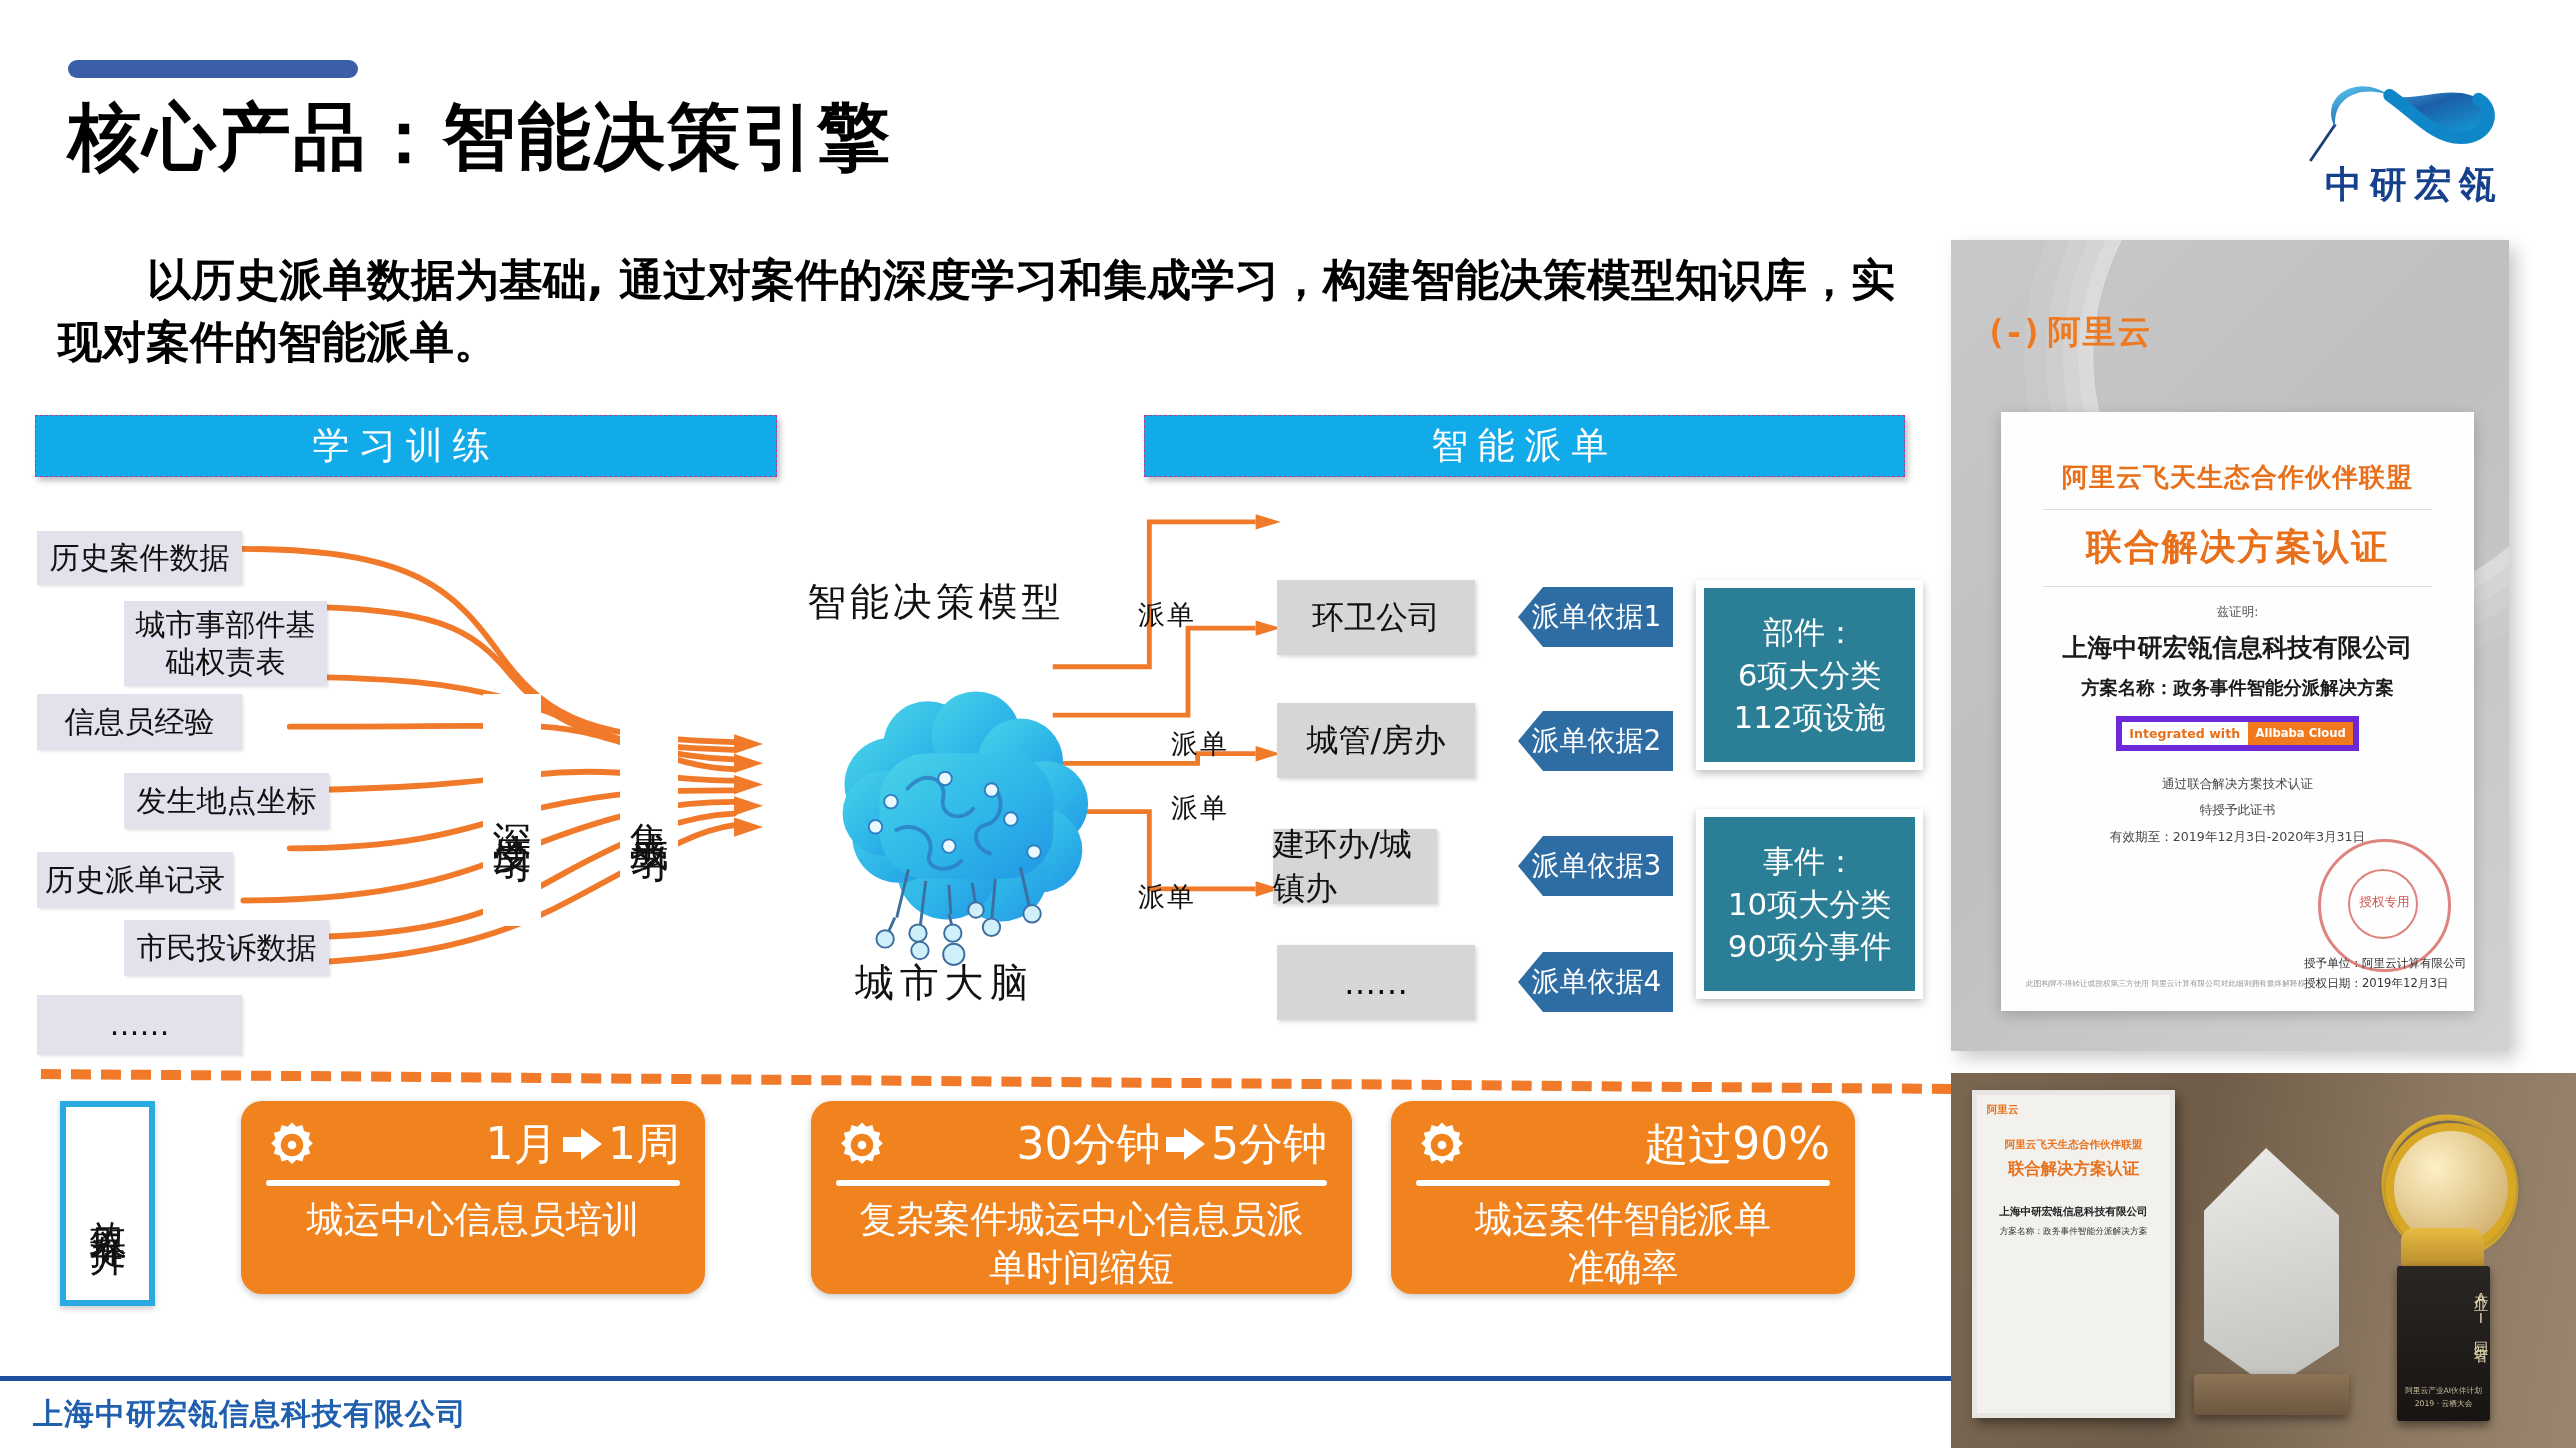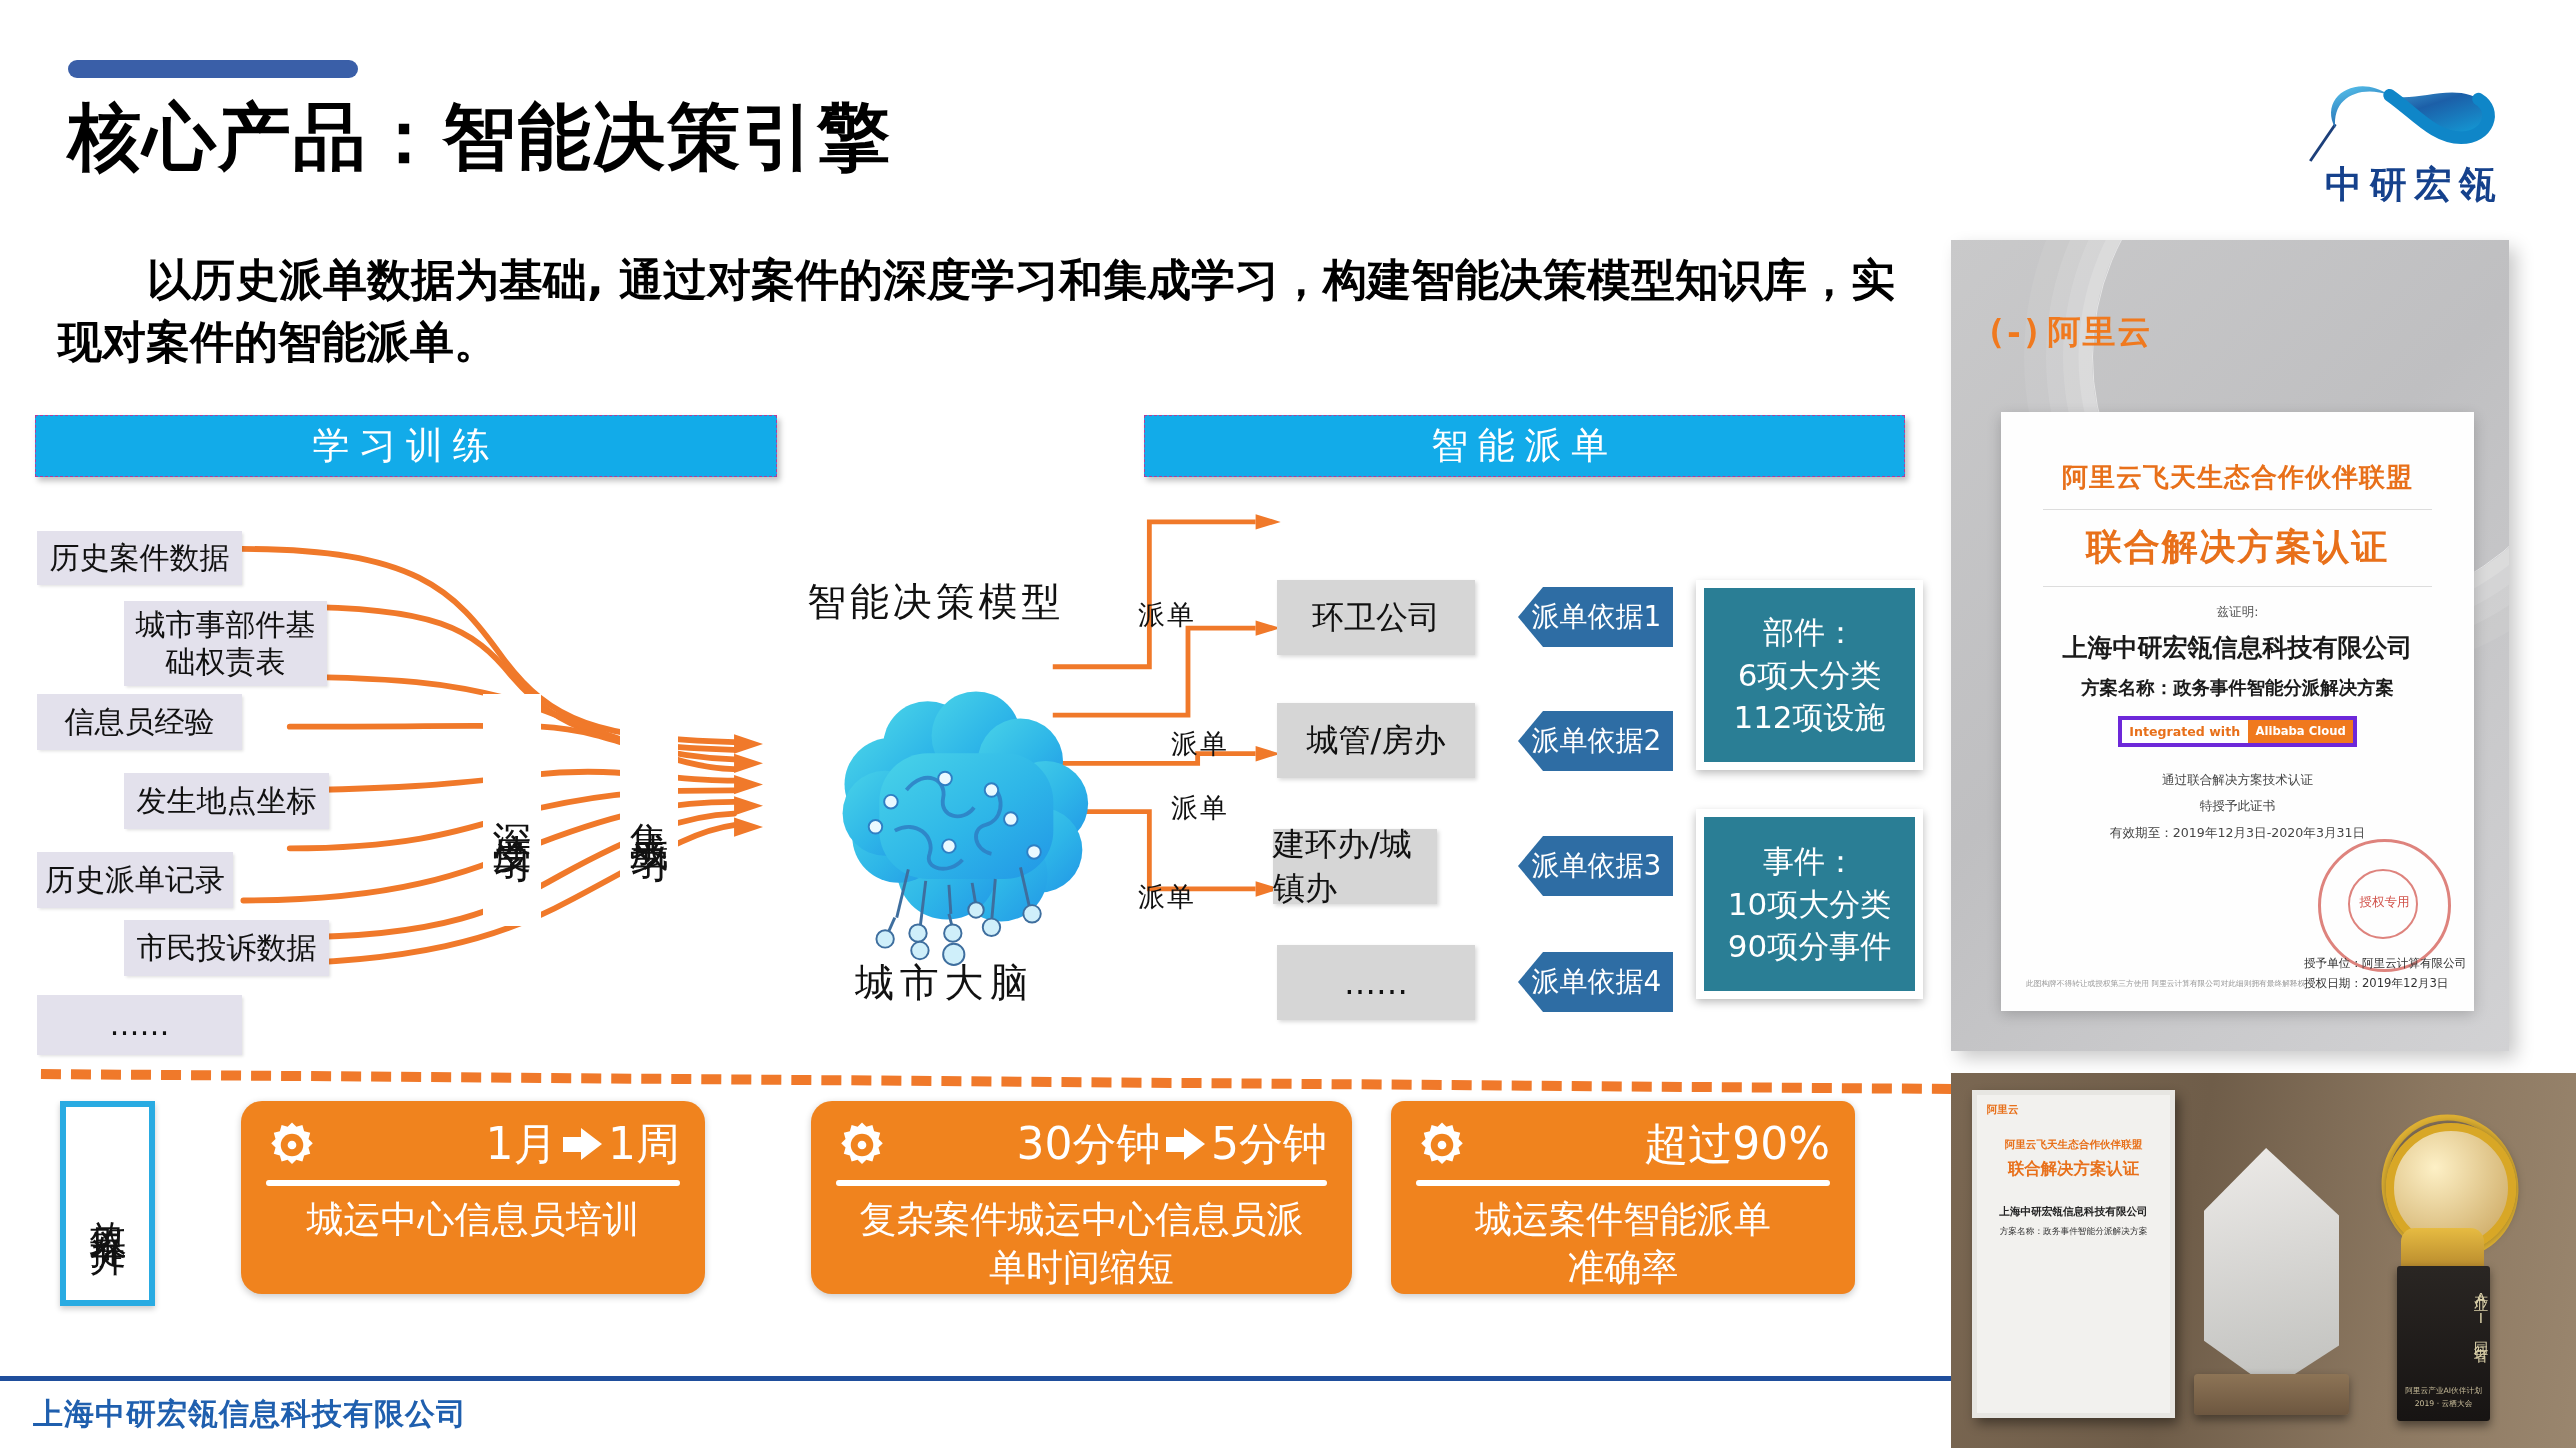--- a/index.html
+++ b/index.html
@@ -125,21 +125,21 @@
     font-family:"DejaVu Sans",sans-serif;margin-top:25px;}
   .cert-sep{height:1px;background:#ddd;margin:13.5px 17.4px;}
   .cert-h2{font-size:36px;font-weight:bold;color:#E8701A;letter-spacing:1.9px;
     font-family:"DejaVu Sans",sans-serif;}
   .cert-small{font-size:12.6px;color:#555;margin-top:17.4px;font-family:"DejaVu Sans",sans-serif;}
   .cert-company{font-size:25px;font-weight:bold;color:#1a1a1a;margin-top:9.7px;
     font-family:"DejaVu Sans",sans-serif;}
   .cert-plan{font-size:18.4px;font-weight:bold;color:#1a1a1a;margin-top:11.6px;
     font-family:"DejaVu Sans",sans-serif;}
   #integrated{display:inline-flex;align-items:stretch;margin-top:15.5px;height:23px;
-    border:4px solid #6d28d9;}
+    border:6px solid #6d28d9;}
   #int-left{background:#fff;color:#E8701A;font-size:12.6px;font-weight:bold;
     padding:0 7.7px;display:flex;align-items:center;font-family:"DejaVu Sans",sans-serif;}
   #int-right{background:#F0791E;color:#fff;font-size:11.6px;font-weight:bold;
     padding:0 7.7px;display:flex;align-items:center;gap:3.9px;
     font-family:"DejaVu Sans",sans-serif;}
   .cert-line{font-size:12.6px;color:#444;margin-top:9.7px;font-family:"DejaVu Sans",sans-serif;}
   #cert-foot{position:absolute;left:25px;right:25px;bottom:21px;text-align:left;}
   #cert-disclaimer{font-size:7.7px;color:#9a9a9a;line-height:1.5;
     font-family:"DejaVu Sans",sans-serif;}
   #cert-grant{position:absolute;right:7.7px;bottom:17.4px;text-align:left;font-size:11.6px;
@@ -386,21 +386,21 @@
       <span>30分钟</span>
       <span class="ar"></span>
       <span>5分钟</span>
     </div>
   </div>
   <div class="stat-rule"></div>
   <div class="stat-l1">复杂案件城运中心信息员派</div>
   <div class="stat-l2">单时间缩短</div>
 </div>
 
-<div class="abs stat" style="left:1391px;top:1101px;width:464px;height:193px;border-radius:13px;">
+<div class="abs stat" style="left:1391px;top:1101px;width:464px;height:193px;">
   <div class="stat-top">
     <svg class="gear" viewBox="0 0 60 60">
       <path fill="#fff" d="M30 4l5 5 7-2 2 7 7 2-2 7 5 5-5 5 2 7-7 2-2 7-7-2-5 5-5-5-7 2-2-7-7-2 2-7-5-5 5-5-2-7 7-2 2-7 7 2z"></path>
       <circle cx="30" cy="30" r="13" fill="#F0831E"></circle>
       <circle cx="30" cy="30" r="5" fill="#fff"></circle>
     </svg>
     <div class="stat-val">超过90%</div>
   </div>
   <div class="stat-rule"></div>
   <div class="stat-l1">城运案件智能派单</div>

